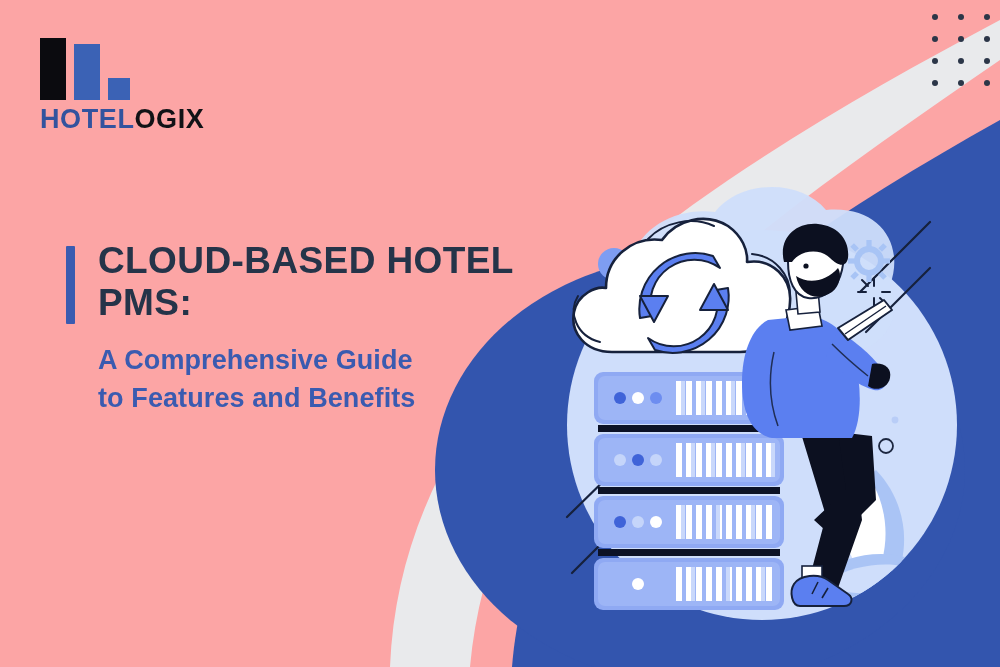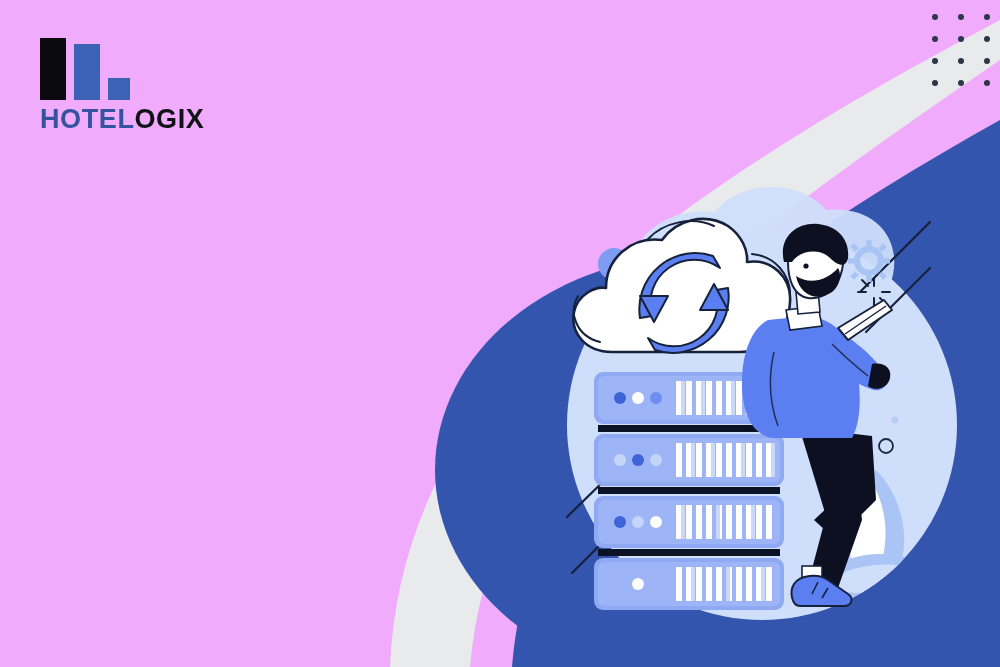--- a/index.html
+++ b/index.html
@@ -4,21 +4,21 @@
 <style>
   * { margin:0; padding:0; box-sizing:border-box; }
   html, body {
     width:1000px; height:667px; overflow:hidden;
     background:#ffffff;
     font-family:"Liberation Sans", sans-serif;
   }
   #canvas {
     position:relative;
     width:1000px; height:667px;
-    background:#f0abfc;
+    background:#fca5a5;
     overflow:hidden;
   }
 
   
   .bg-art {
     position:absolute; inset:0;
     width:1000px; height:667px;
   }
 
   
@@ -390,14 +390,22 @@
 
   <div class="logo">
     <div class="logo-bars">
       <span class="bar bar-black"></span>
       <span class="bar bar-blue"></span>
       <span class="bar bar-dot"></span>
     </div>
     <div class="logo-word"><span class="w-blue">HOTEL</span><span class="w-black">OGIX</span></div>
   </div>
 
+  <div class="headline-wrap">
+    <span class="accent-bar"></span>
+    <h1 class="headline">CLOUD-BASED HOTEL PMS:</h1>
+    <div class="subhead">
+      <div>A Comprehensive Guide</div>
+      <div>to Features and Benefits</div>
+    </div>
+  </div>
 
 </div>
 
 </body></html>

